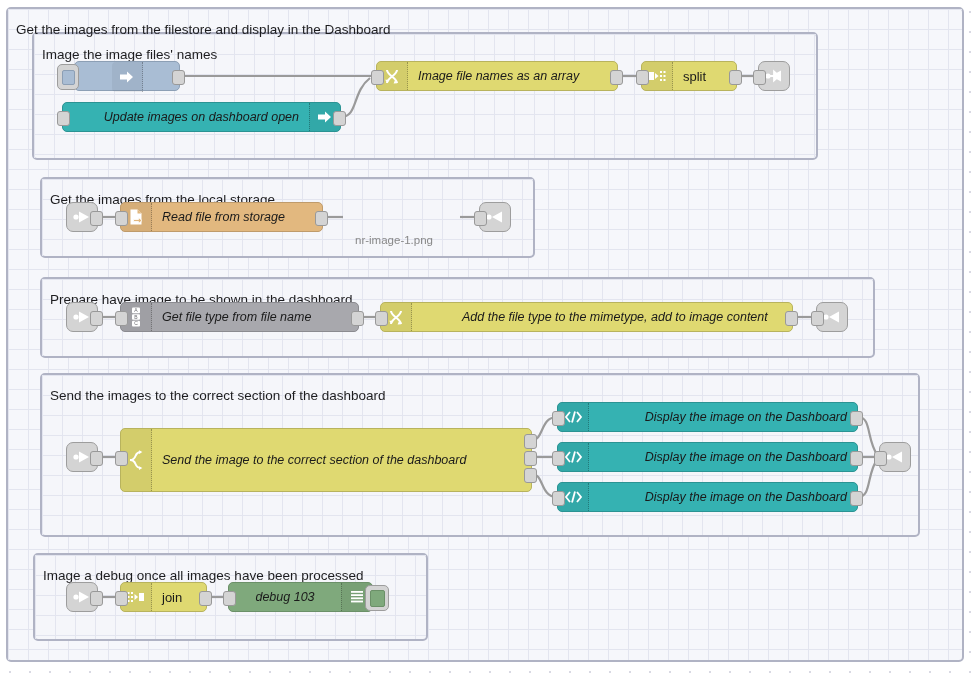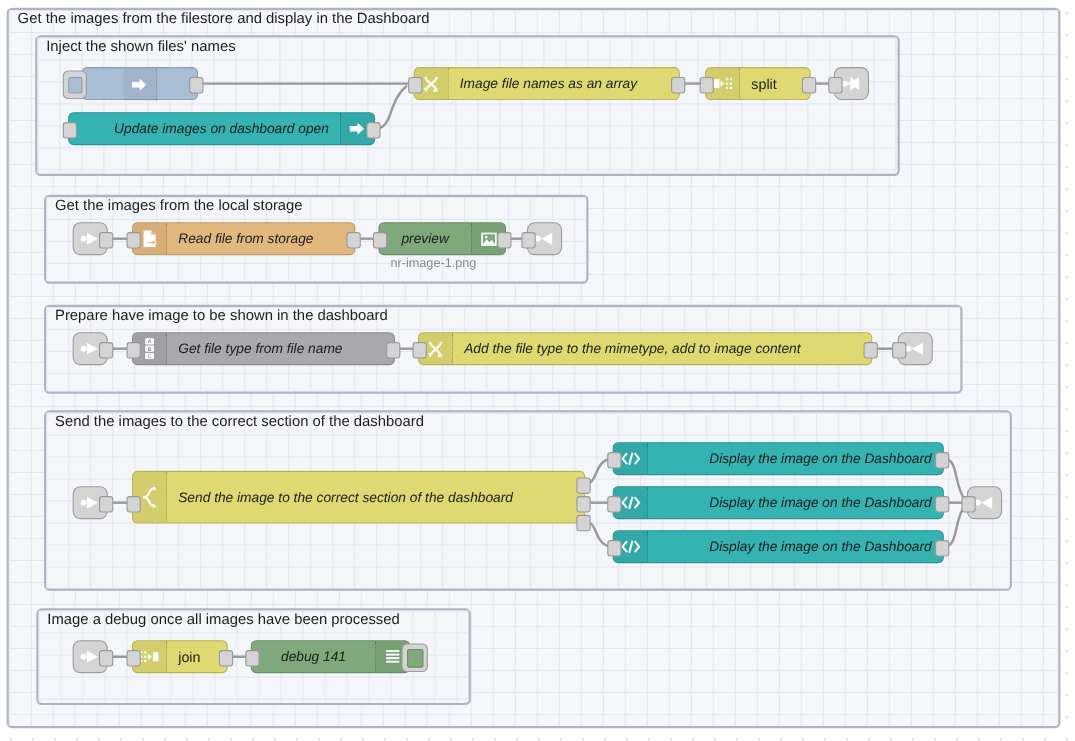--- a/index.html
+++ b/index.html
@@ -37,21 +37,21 @@
     position: absolute;
     left: 0; top: 0; right: 0; bottom: 0;
     background-image:
       linear-gradient(to right, #e3e5ef 1px, rgba(0,0,0,0) 1px),
       linear-gradient(to bottom, #e3e5ef 1px, rgba(0,0,0,0) 1px);
     background-size: 20px 20px;
     pointer-events: none;
   }
   .group-label {
     position: absolute;
-    left: 8px; top: 0;
+    left: 8px; top: 13px;
     font-size: 13.5px;
     color: #1d1d1f;
     white-space: nowrap;
     z-index: 3;
   }
   .outer > .group-label { font-size: 13.5px; }
 
   
   .node {
     position: absolute;
@@ -225,21 +225,21 @@
     <path d="M 207,597 C 216,597 218,597 227,597"></path>
   </svg>
 
   <div class="group outer" style="left:6px; top:7px; width:958px; height:655px;">
     <div class="group-grid"></div>
     <div class="group-label">Get the images from the filestore and display in the Dashboard</div>
   </div>
 
   <div class="group" style="left:32px; top:32px; width:786px; height:128px;">
     <div class="group-grid"></div>
-    <div class="group-label">Inject the shown files' names</div>
+    <div class="group-label">Image the image files' names</div>
   </div>
 
   <div class="node n-blue" style="left:74px; top:61px; width:106px;">
     <div class="inject-btn">
       <i></i>
     </div>
     <div class="icon-box">
       <svg class="ic" width="16" height="16" viewBox="0 0 16 16" aria-hidden="true">
         <path d="M1 5.5 h7 v-3 l6 5.5 -6 5.5 v-3 h-7 z" fill="#fff"></path>
       </svg>
@@ -325,33 +325,20 @@
         <path d="M2.5 1.5 h7 l4 4 v11 h-11 z" fill="#fff"></path>
         <path d="M9.5 1.5 v4 h4" fill="#e2b87f"></path>
         <path d="M5.5 11.5 h5 v-2 l3.5 3 -3.5 3 v-2 h-5 z" fill="#e2b87f" stroke="#fff" stroke-width="0.8"></path>
       </svg>
     </div>
     <div class="label">Read file from storage</div>
     <div class="port" style="left:-6px; top:8px;"></div>
     <div class="port" style="right:-6px; top:8px;"></div>
   </div>
 
-  <div class="node n-green" style="left:344px; top:202px; width:116px;">
-    <div class="label center">preview</div>
-    <div class="icon-box right">
-      <svg class="ic" width="17" height="15" viewBox="0 0 17 15" aria-hidden="true">
-        <rect x="1.5" y="1.5" width="14" height="12" fill="#fff"></rect>
-        <rect x="3" y="3" width="11" height="9" fill="#7fa97c"></rect>
-        <path d="M3 12 l3.5 -4.5 2.5 3 2 -2.3 3 3.8 z" fill="#fff"></path>
-        <circle cx="6" cy="5.4" r="1.1" fill="#fff"></circle>
-      </svg>
-    </div>
-    <div class="port" style="left:-6px; top:8px;"></div>
-    <div class="port" style="right:-6px; top:8px;"></div>
-  </div>
   <div class="node-sublabel" style="left:336px; top:234px; width:116px; text-align:center;">nr-image-1.png</div>
 
   <div class="node link" style="left:479px; top:202px;">
     <div class="icon-box">
       <svg class="ic" width="20" height="16" viewBox="0 0 20 16" aria-hidden="true">
         <circle cx="4" cy="8" r="2.6" fill="#fff"></circle>
         <path d="M7 8 L17 2.5 L17 13.5 Z" fill="#fff"></path>
       </svg>
     </div>
     <div class="port" style="left:-6px; top:8px;"></div>
@@ -381,21 +368,21 @@
         <text x="8" y="5.1" font-size="5" fill="#6e6e73" text-anchor="middle" font-family="Liberation Sans, sans-serif">A</text>
         <text x="8" y="11.7" font-size="5" fill="#6e6e73" text-anchor="middle" font-family="Liberation Sans, sans-serif">B</text>
         <text x="8" y="18.3" font-size="5" fill="#6e6e73" text-anchor="middle" font-family="Liberation Sans, sans-serif">C</text>
       </svg>
     </div>
     <div class="label">Get file type from file name</div>
     <div class="port" style="left:-6px; top:8px;"></div>
     <div class="port" style="right:-6px; top:8px;"></div>
   </div>
 
-  <div class="node n-yellow" style="left:380px; top:302px; width:413px;">
+  <div class="node n-yellow" style="left:380px; top:302px; width:413px;gap:40px;">
     <div class="icon-box">
       <svg class="ic" width="17" height="17" viewBox="0 0 17 17" aria-hidden="true">
         <path d="M3 2 C3 7 13 10 13 15" stroke="#fff" stroke-width="2" fill="none"></path>
         <path d="M13 2 C13 7 3 10 3 15" stroke="#fff" stroke-width="2" fill="none"></path>
         <path d="M11 12 l2.2 3.2 -3.6 .4 z" fill="#fff"></path>
         <path d="M1.2 11.8 l2.2 3.4 2.2 -3.4 z" fill="#fff"></path>
       </svg>
     </div>
     <div class="label">Add the file type to the mimetype, add to image content</div>
     <div class="port" style="left:-6px; top:8px;"></div>
@@ -420,21 +407,21 @@
   <div class="node link" style="left:66px; top:442px;">
     <div class="icon-box">
       <svg class="ic" width="20" height="16" viewBox="0 0 20 16" aria-hidden="true">
         <circle cx="4" cy="8" r="2.6" fill="#fff"></circle>
         <path d="M17 8 L7 2.5 L7 13.5 Z" fill="#fff"></path>
       </svg>
     </div>
     <div class="port" style="right:-6px; top:8px;"></div>
   </div>
 
-  <div class="node n-yellow" style="left:120px; top:428px; width:412px; height:48px;">
+  <div class="node n-yellow" style="left:120px; top:428px; width:412px; height:64px;">
     <div class="icon-box" style="height:100%;">
       <svg class="ic" width="18" height="20" viewBox="0 0 18 20" aria-hidden="true">
         <path d="M14 2 C6 2 11 10 3 10 C11 10 6 18 14 18" stroke="#fff" stroke-width="2" fill="none"></path>
         <path d="M12 0.2 l3.4 1.9 -3.4 1.9 z" fill="#fff"></path>
         <path d="M12 16.2 l3.4 1.9 -3.4 1.9 z" fill="#fff"></path>
       </svg>
     </div>
     <div class="label">Send the image to the correct section of the dashboard</div>
     <div class="port" style="left:-6px; top:22px;"></div>
     <div class="port" style="right:-6px; top:5px;"></div>
@@ -520,21 +507,21 @@
         <path d="M7.5 4 l3.6 3 -3.6 3 z" fill="#fff"></path>
         <rect x="12" y="3" width="5" height="8" fill="#fff"></rect>
       </svg>
     </div>
     <div class="label plain">join</div>
     <div class="port" style="left:-6px; top:8px;"></div>
     <div class="port" style="right:-6px; top:8px;"></div>
   </div>
 
   <div class="node n-green" style="left:228px; top:582px; width:145px;">
-    <div class="label center">debug 141</div>
+    <div class="label center">debug 103</div>
     <div class="icon-box right">
       <svg class="ic" width="16" height="16" viewBox="0 0 16 16" aria-hidden="true">
         <g fill="#fff">
           <rect x="2" y="2" width="12" height="1.8"></rect>
           <rect x="2" y="5.2" width="12" height="1.8"></rect>
           <rect x="2" y="8.4" width="12" height="1.8"></rect>
           <rect x="2" y="11.6" width="12" height="1.8"></rect>
         </g>
       </svg>
     </div>

